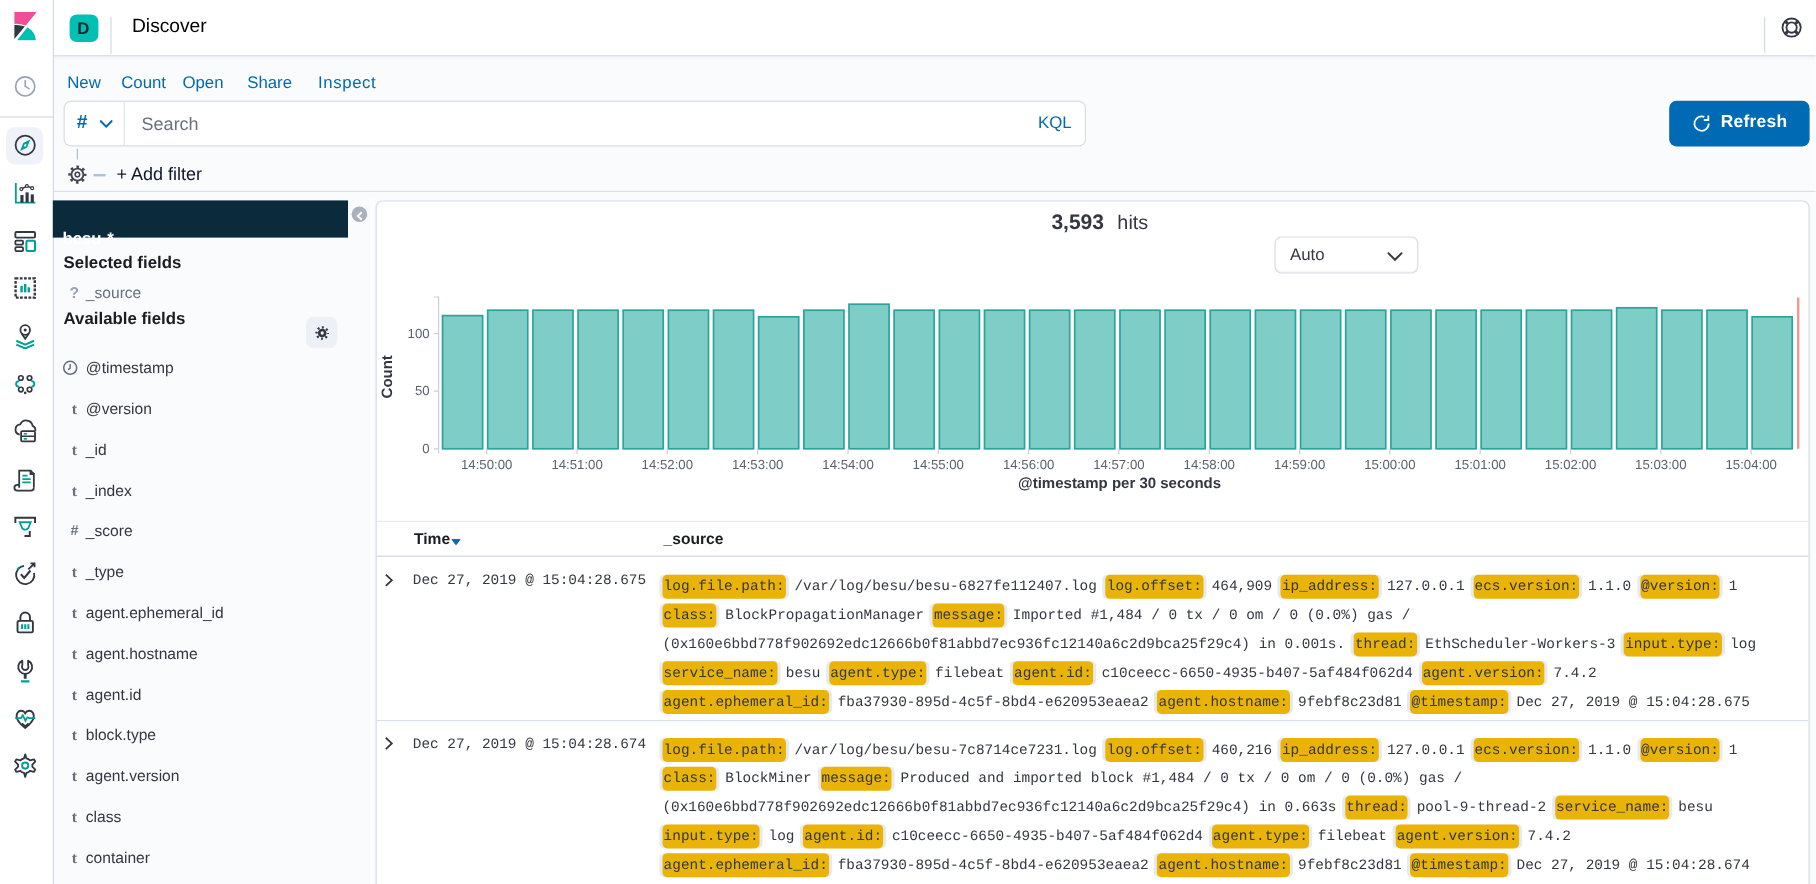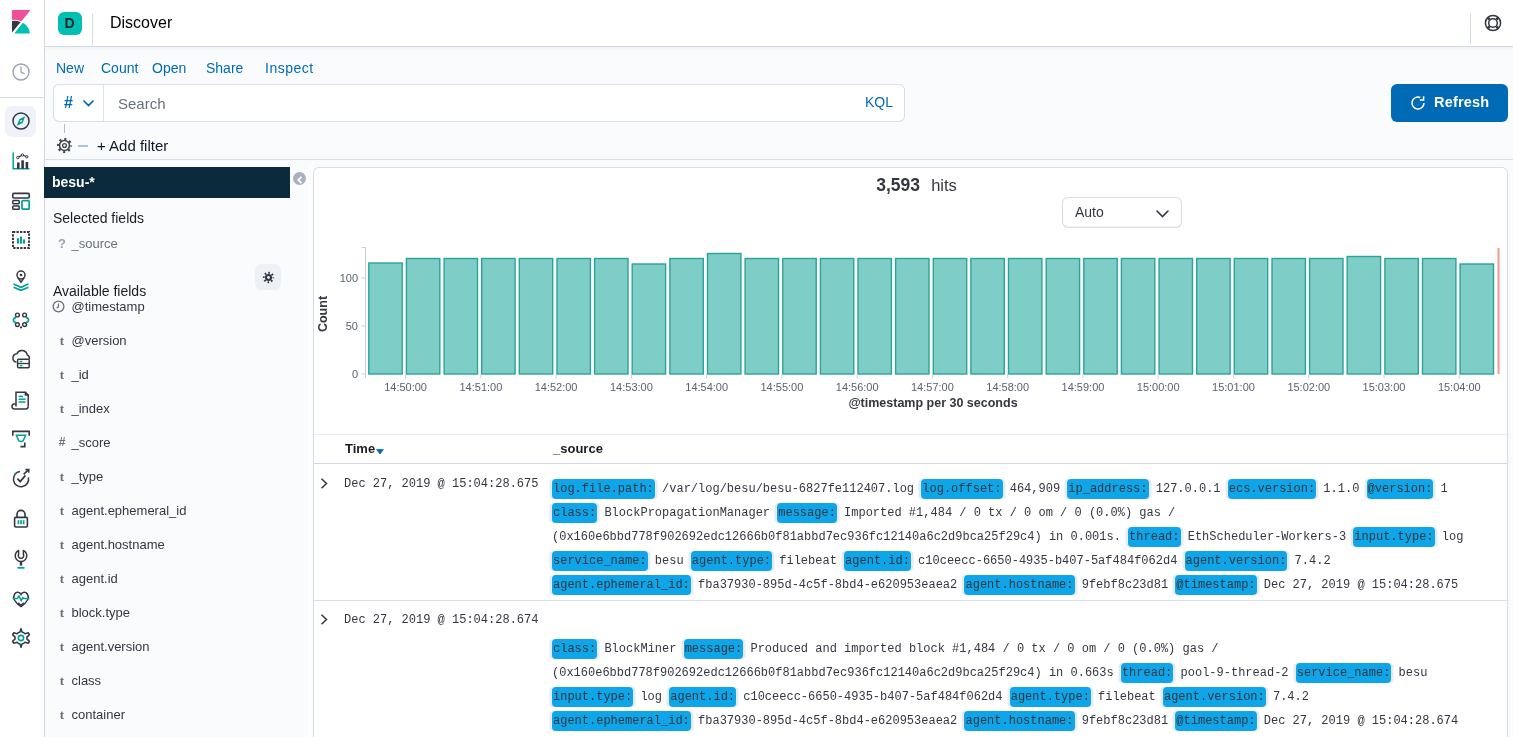--- a/index.html
+++ b/index.html
@@ -9,21 +9,21 @@
 #app{position:absolute;left:0;top:0;width:1513px;height:737px}
 #content{position:absolute;left:45px;top:47px;width:1468px;height:690px;background:#FAFBFD}
 #leftnav{position:absolute;left:0;top:0;width:45px;height:737px;background:#fff;border-right:1px solid #D3DAE6;}
 #topbar{position:absolute;left:45px;top:0;width:1468px;height:47px;background:#fff;border-bottom:1px solid #D3DAE6;box-shadow:0 2px 2px rgba(110,120,140,.06)}
 .vline{position:absolute;width:1px;background:#D3DAE6}
 .input{position:absolute;background:#fff;border:1px solid rgba(17,42,90,.16);border-radius:6px}
 .whitestrip{position:absolute;left:308px;top:165px;width:5px;height:572px;background:#FCFDFE}
 #panel{position:absolute;left:313px;top:167px;width:1195px;height:600px;background:#fff;
   border:1px solid #D8DEE8;border-radius:6px;box-shadow:0 1px 3px rgba(0,0,0,.03)}
 .srcline{position:absolute;left:552px;white-space:pre;font:12px/24px "Liberation Mono",monospace;color:#343741;letter-spacing:0}
-.k{background:#0ea5e9;border-radius:4px;padding:3px 1px;box-shadow:2.5px 0 0 #E6EBF2,-2.5px 0 0 #E6EBF2}
+.k{background:#eab308;border-radius:4px;padding:3px 1px;box-shadow:2.5px 0 0 #E6EBF2,-2.5px 0 0 #E6EBF2}
 .fldrow{position:absolute;left:45px;width:245px;height:24px;font-size:13px;color:#343741}
 .fldrow .ficon{position:absolute;left:10px;top:0;width:14px;text-align:center;font-weight:bold;color:#69707D;font-size:12px}
 .fldrow .fname{position:absolute;left:26.5px;top:0}
 </style>
 </head>
 <body>
 <div id="app">
   <div id="content"></div>
   <div id="topbar">
     <div class="abs" style="left:12.5px;top:11.5px;width:24px;height:23px;background:#00BFB3;border-radius:6px;text-align:center;font:bold 14px/23px 'Liberation Sans';color:#16242e">D</div>
@@ -180,33 +180,33 @@
   <svg class="abs" style="left:56px;top:137px" width="17" height="17" viewBox="0 0 17 17">
     <circle cx="8.5" cy="8.5" r="5" fill="none" stroke="#3F4450" stroke-width="1.6"></circle>
     <circle cx="8.5" cy="8.5" r="6.5" fill="none" stroke="#3F4450" stroke-width="2.2" stroke-dasharray="2.1,3.01" stroke-dashoffset="1"></circle>
     <circle cx="8.5" cy="8.5" r="1.9" fill="none" stroke="#3F4450" stroke-width="1.3"></circle>
   </svg>
   <div class="abs" style="left:64px;top:123.5px;width:1px;height:9px;background:#A9BFD6"></div>
   <div class="abs" style="left:78px;top:145px;width:10px;height:1.5px;background:#A9C0D6"></div>
   <div class="abs" style="left:97px;top:137px;font-size:15px;color:#0f172a">+ Add filter</div>
 
   <div class="abs" style="left:44px;top:167px;width:246px;height:31px;background:#0B2A3C">
-    <div class="abs" style="left:8px;top:0;font:bold 14px/31px 'Liberation Sans';color:#fff">besu-*</div>
+    <div class="abs" style="left:8px;top:16px;font:bold 14px/31px 'Liberation Sans';color:#fff">besu-*</div>
   </div>
   <div class="abs" style="left:292.5px;top:172px;width:13px;height:13px;background:#A9B0BE;border-radius:50%">
     <svg class="abs" style="left:4px;top:3.5px" width="6" height="8" viewBox="0 0 6 8">
         <path d="M4.5,0.8 L1.2,4 L4.5,7.2" fill="none" stroke="#fff" stroke-width="1.8"></path>
       </svg>
   </div>
-  <div class="abs" style="left:53px;top:210px;font-size:14px;font-weight:normal;color:#1A1C21">Selected fields</div>
+  <div class="abs" style="left:53px;top:210px;font-size:14px;font-weight:bold;color:#1A1C21">Selected fields</div>
   <div class="fldrow" style="top:235.5px;color:#69707D">
     <span class="ficon" style="font-size:13px;color:#98A2B3">?</span>
       <span class="fname">_source</span>
   </div>
-  <div class="abs" style="left:53px;top:283px;font-size:14px;font-weight:normal;color:#1A1C21">Available fields</div>
+  <div class="abs" style="left:53px;top:257px;font-size:14px;font-weight:bold;color:#1A1C21">Available fields</div>
   <div class="abs" style="left:255px;top:264px;width:26px;height:26px;background:#EDF1F7;border-radius:6px">
     <svg class="abs" style="left:6.5px;top:6.5px" width="13" height="13" viewBox="0 0 16 16">
       <circle cx="8" cy="8" r="4.4" fill="#343741"></circle>
       <circle cx="8" cy="8" r="5.8" fill="none" stroke="#343741" stroke-width="2.4" stroke-dasharray="2.0,2.55" stroke-dashoffset="1"></circle>
       <circle cx="8" cy="8" r="1.7" fill="#EDF1F7"></circle>
     </svg>
   </div>
   <div class="fldrow" style="top:299.0px">
       <svg class="abs" style="left:7px;top:1px" width="13" height="13" viewBox="0 0 13 13">
         <circle cx="6.5" cy="6.5" r="5.4" fill="none" stroke="#69707D" stroke-width="1.3"></circle>
@@ -364,18 +364,19 @@
   <div class="srcline" style="top:476.5px"><span class="k">log.file.path:</span> /var/log/besu/besu-6827fe112407.log <span class="k">log.offset:</span> 464,909 <span class="k">ip_address:</span> 127.0.0.1 <span class="k">ecs.version:</span> 1.1.0 <span class="k">@version:</span> 1</div>
   <div class="srcline" style="top:500.5px"><span class="k">class:</span> BlockPropagationManager <span class="k">message:</span> Imported #1,484 / 0 tx / 0 om / 0 (0.0%) gas /</div>
   <div class="srcline" style="top:524.5px">(0x160e6bbd778f902692edc12666b0f81abbd7ec936fc12140a6c2d9bca25f29c4) in 0.001s. <span class="k">thread:</span> EthScheduler-Workers-3 <span class="k">input.type:</span> log</div>
   <div class="srcline" style="top:548.5px"><span class="k">service_name:</span> besu <span class="k">agent.type:</span> filebeat <span class="k">agent.id:</span> c10ceecc-6650-4935-b407-5af484f062d4 <span class="k">agent.version:</span> 7.4.2</div>
   <div class="srcline" style="top:572.5px"><span class="k">agent.ephemeral_id:</span> fba37930-895d-4c5f-8bd4-e620953eaea2 <span class="k">agent.hostname:</span> 9febf8c23d81 <span class="k">@timestamp:</span> Dec 27, 2019 @ 15:04:28.675</div>
   <div class="abs" style="left:314px;top:600px;width:1193px;height:1px;background:#D9DFE9"></div>
   <svg class="abs" style="left:320px;top:614px" width="8" height="11" viewBox="0 0 8 11">
       <path d="M1.5,0.8 L6.5,5.5 L1.5,10.2" fill="none" stroke="#343741" stroke-width="1.5"></path>
     </svg>
   <div class="abs" style="left:344px;top:607.5px;font:12px/24px 'Liberation Mono',monospace;color:#343741">Dec 27, 2019 @ 15:04:28.674</div>
+  <div class="srcline" style="top:612.5px"><span class="k">log.file.path:</span> /var/log/besu/besu-7c8714ce7231.log <span class="k">log.offset:</span> 460,216 <span class="k">ip_address:</span> 127.0.0.1 <span class="k">ecs.version:</span> 1.1.0 <span class="k">@version:</span> 1</div>
   <div class="srcline" style="top:636.5px"><span class="k">class:</span> BlockMiner <span class="k">message:</span> Produced and imported block #1,484 / 0 tx / 0 om / 0 (0.0%) gas /</div>
   <div class="srcline" style="top:660.5px">(0x160e6bbd778f902692edc12666b0f81abbd7ec936fc12140a6c2d9bca25f29c4) in 0.663s <span class="k">thread:</span> pool-9-thread-2 <span class="k">service_name:</span> besu</div>
   <div class="srcline" style="top:684.5px"><span class="k">input.type:</span> log <span class="k">agent.id:</span> c10ceecc-6650-4935-b407-5af484f062d4 <span class="k">agent.type:</span> filebeat <span class="k">agent.version:</span> 7.4.2</div>
   <div class="srcline" style="top:708.5px"><span class="k">agent.ephemeral_id:</span> fba37930-895d-4c5f-8bd4-e620953eaea2 <span class="k">agent.hostname:</span> 9febf8c23d81 <span class="k">@timestamp:</span> Dec 27, 2019 @ 15:04:28.674</div>
 
 </div>
 
 </body></html>

